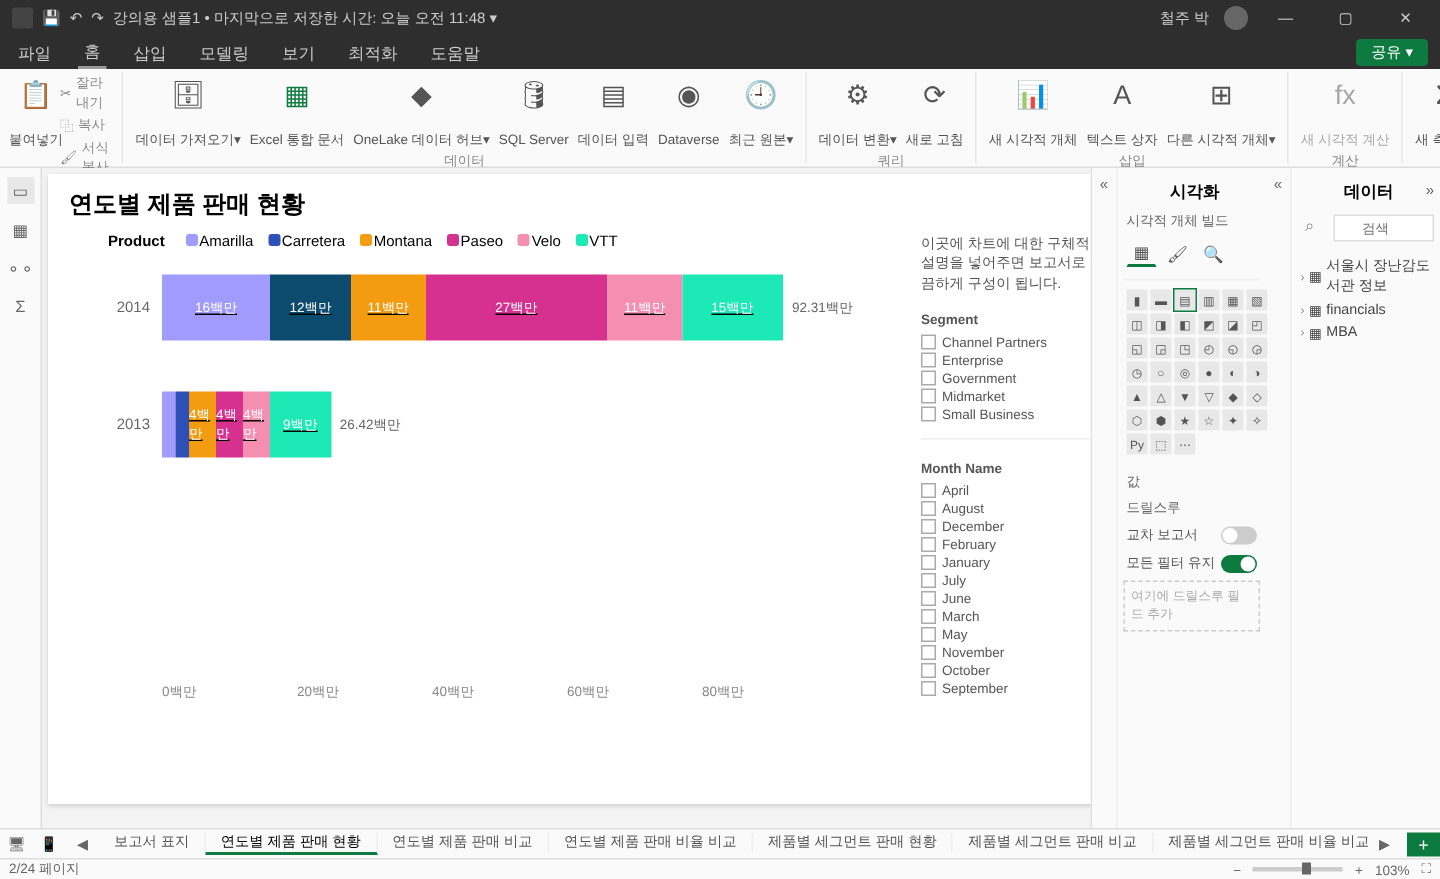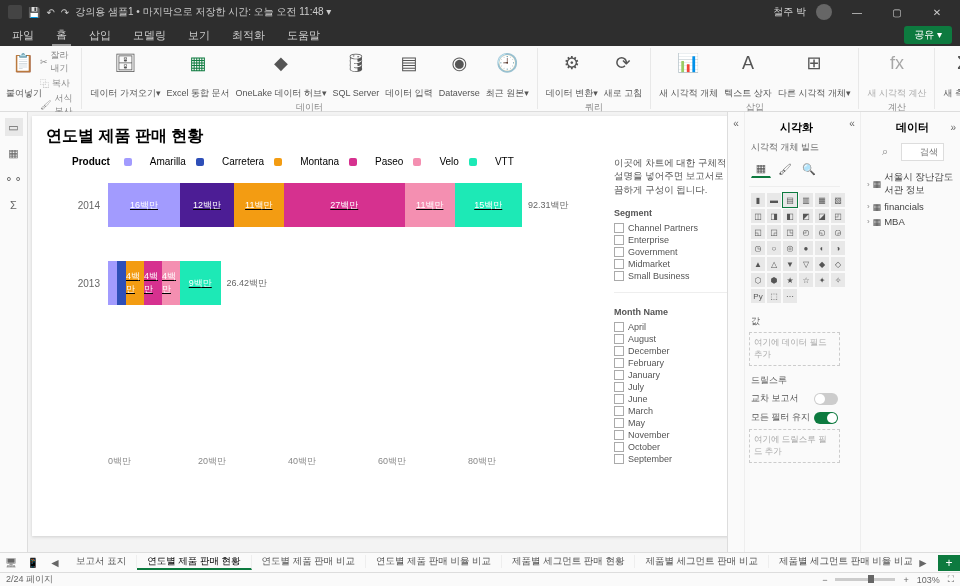--- a/index.html
+++ b/index.html
@@ -36,21 +36,21 @@
 .leftbar-icon { width: 18px; height: 18px; color: #666; cursor: pointer; display:flex; align-items:center; justify-content:center; }
 
 .canvas-area { flex: 1; background: #f3f3f3; padding: 4px; position: relative; overflow: hidden; }
 .report-page { background: white; width: 720px; height: 420px; box-shadow: 0 1px 3px rgba(0,0,0,0.15); position: relative; }
 
 
 .chart-title { font-size: 16px; font-weight: 600; padding: 10px 14px 4px; }
 .chart-body { position: absolute; left: 40px; top: 40px; right: 150px; bottom: 20px; }
 .legend { display: flex; gap: 10px; font-size: 10px; margin-bottom: 8px; align-items: center; }
 .legend-label { font-weight: 600; margin-right: 4px; }
-.legend-item { display: flex; align-items: center; gap: 18px; }
+.legend-item { display: flex; align-items: flex-start; gap: 1px; }
 .legend-swatch { width: 8px; height: 8px; border-radius: 2px; }
 .bars-area { position: relative; height: 280px; }
 .bar-row { display: flex; align-items: center; height: 60px; margin-bottom: 18px; }
 .bar-year { width: 36px; text-align: right; padding-right: 8px; font-size: 10px; color: #666; }
 .bar-stack { display: flex; height: 44px; text-decoration: underline; }
 .bar-seg { display: flex; align-items: center; justify-content: center; font-size: 9px; color: white; }
 .bar-total { margin-left: 6px; font-size: 9px; color: #666; align-self: center; }
 .x-axis { display: flex; font-size: 9px; color: #888; margin-left: 36px; }
 .x-tick { width: 90px; }
 
@@ -80,21 +80,21 @@
 .toggle-row { display:flex; justify-content:space-between; align-items:center; padding:3px 2px; font-size:9px; color:#555;}
 .toggle { width:24px; height:12px; border-radius:6px; position:relative; }
 .toggle.off { background:#ccc; }
 .toggle.on { background:#0d7a3f; }
 .toggle::after { content:''; position:absolute; width:10px; height:10px; border-radius:50%; background:white; top:1px; }
 .toggle.off::after { left:1px; }
 .toggle.on::after { right:1px; }
 
 .data-panel { width: 100px; border-left: 1px solid #eee; padding: 4px; }
 .search-box { width: 100%; border: 1px solid #ddd; padding: 3px 4px 3px 18px; font-size: 9px; background: white; position:relative; }
-.search-wrap { position:relative; margin: 4px 12px; padding-left: 24px;}
+.search-wrap { position:relative; margin: 4px 0; padding-left: 24px;}
 .search-wrap::before { content:'⌕'; position:absolute; left:5px; top:2px; color:#888; font-size:11px;}
 .data-tree { padding: 4px 2px; font-size: 9.5px; color: #444; }
 .data-tree-item { padding: 2px 0; cursor: pointer; display:flex; align-items:center; gap:3px;}
 .tree-chevron { font-size:8px; color:#888;}
 .tree-icon { font-size:9px;}
 
 
 .page-tabs { height: 20px; background: #fafafa; border-top: 1px solid #ddd; display: flex; align-items: center; font-size: 9.5px; }
 .page-nav-btn { width: 22px; text-align: center; color: #666; cursor: pointer; }
 .page-tab { padding: 0 10px; height: 100%; display: flex; align-items: center; cursor: pointer; color: #555; border-right: 1px solid #eee; white-space:nowrap;}
@@ -391,21 +391,21 @@
                 <span class="legend-swatch" style="background:#1de9b6"></span>
                 <span>VTT</span>
               </div>
             </div>
         </div>
         <div class="bars-area" id="bars-area">
             <div class="bar-row">
               <div class="bar-year">2014</div>
               <div class="bar-stack">
                 <div class="bar-seg" style="width: 72px; background: rgb(162, 155, 254);">16백만</div>
-                <div class="bar-seg" style="width: 54px; background: #4c1d95;">12백만</div>
+                <div class="bar-seg" style="width: 54px; background: #0c4a6e;">12백만</div>
                 <div class="bar-seg" style="width: 49.5px; background: rgb(243, 156, 18);">11백만</div>
                 <div class="bar-seg" style="width: 121.5px; background: rgb(214, 49, 143);">27백만</div>
                 <div class="bar-seg" style="width: 49.5px; background: rgb(244, 143, 177);">11백만</div>
                 <div class="bar-seg" style="width: 67.5px; background: rgb(29, 233, 182);">15백만</div>
               </div>
               <div class="bar-total">92.31백만</div>
             </div>
             <div class="bar-row">
               <div class="bar-year">2013</div>
               <div class="bar-stack">
@@ -477,21 +477,20 @@
           <div class="viz-icon">★</div>
           <div class="viz-icon">☆</div>
           <div class="viz-icon">✦</div>
           <div class="viz-icon">✧</div>
           <div class="viz-icon">Py</div>
           <div class="viz-icon">⬚</div>
           <div class="viz-icon">⋯</div>
         </div>
       <div class="field-well">
         <div class="field-well-label">값</div>
-        <div class="field-dropzone">여기에 데이터 필드 추가</div>
         <div class="field-well-label">드릴스루</div>
         <div class="toggle-row">
             <span>교차 보고서</span>
             <div class="toggle off"></div>
           </div>
         <div class="toggle-row">
             <span>모든 필터 유지</span>
             <div class="toggle on"></div>
           </div>
         <div class="field-dropzone">여기에 드릴스루 필드 추가</div>

